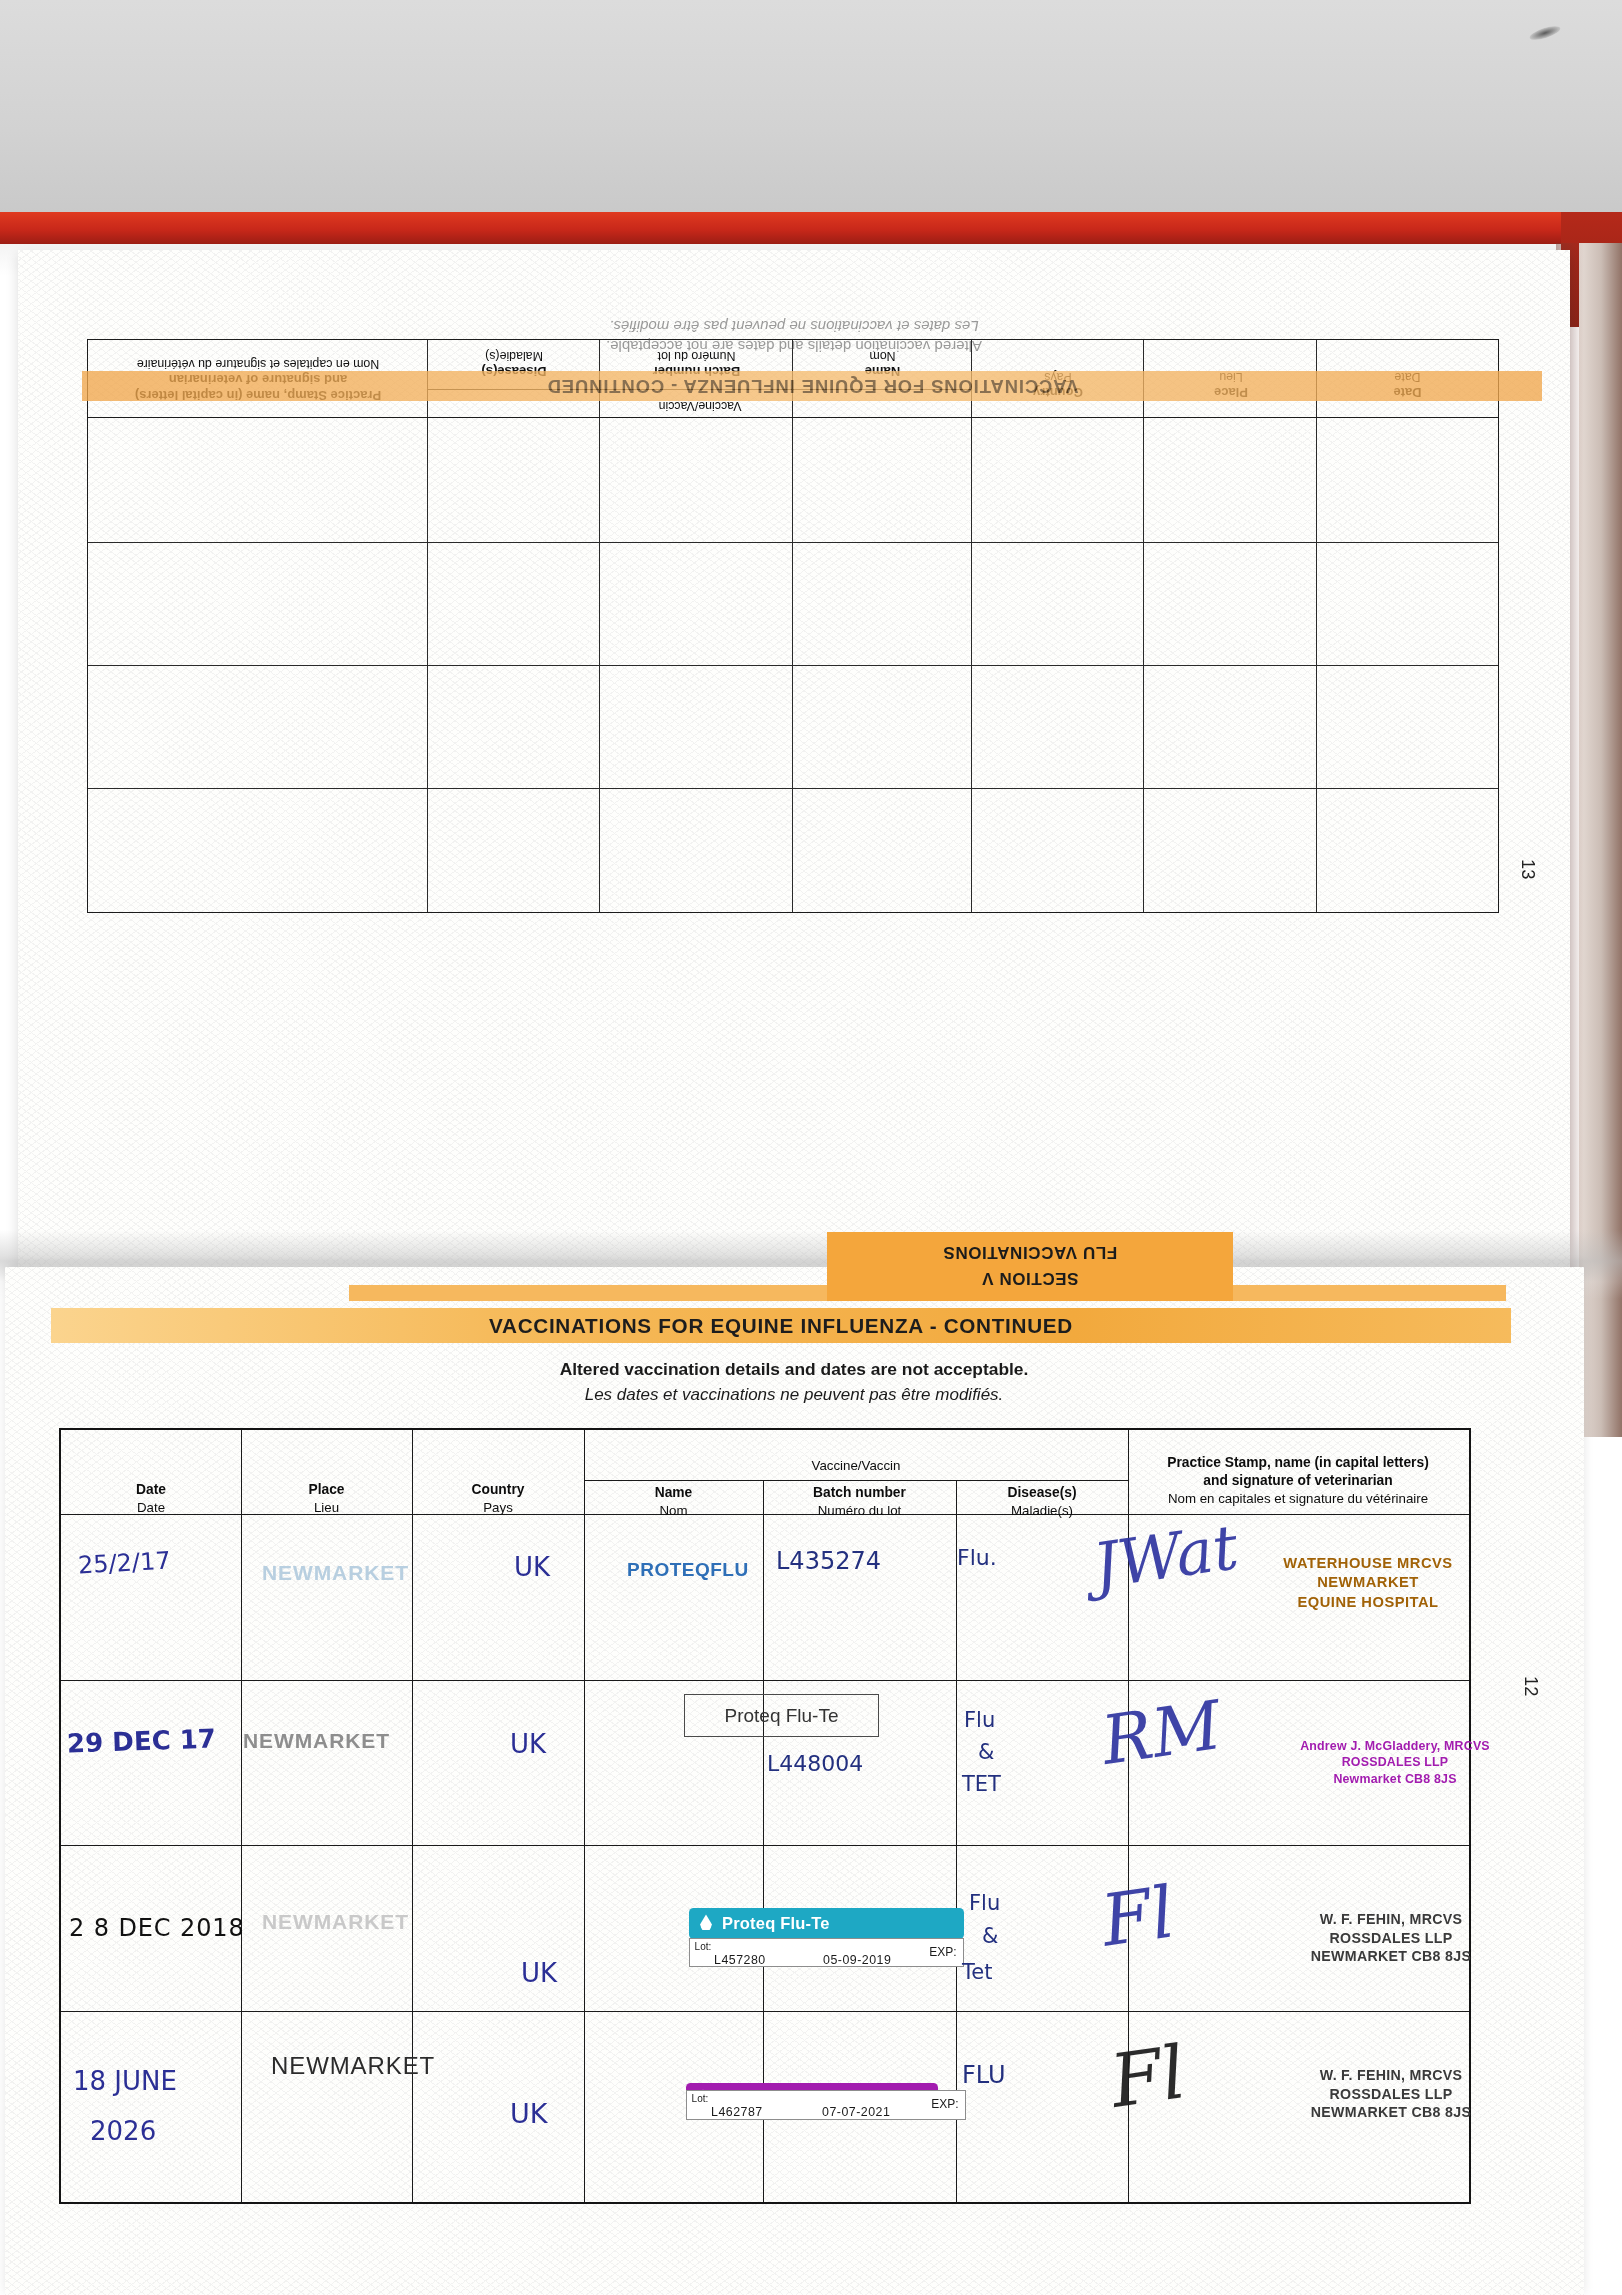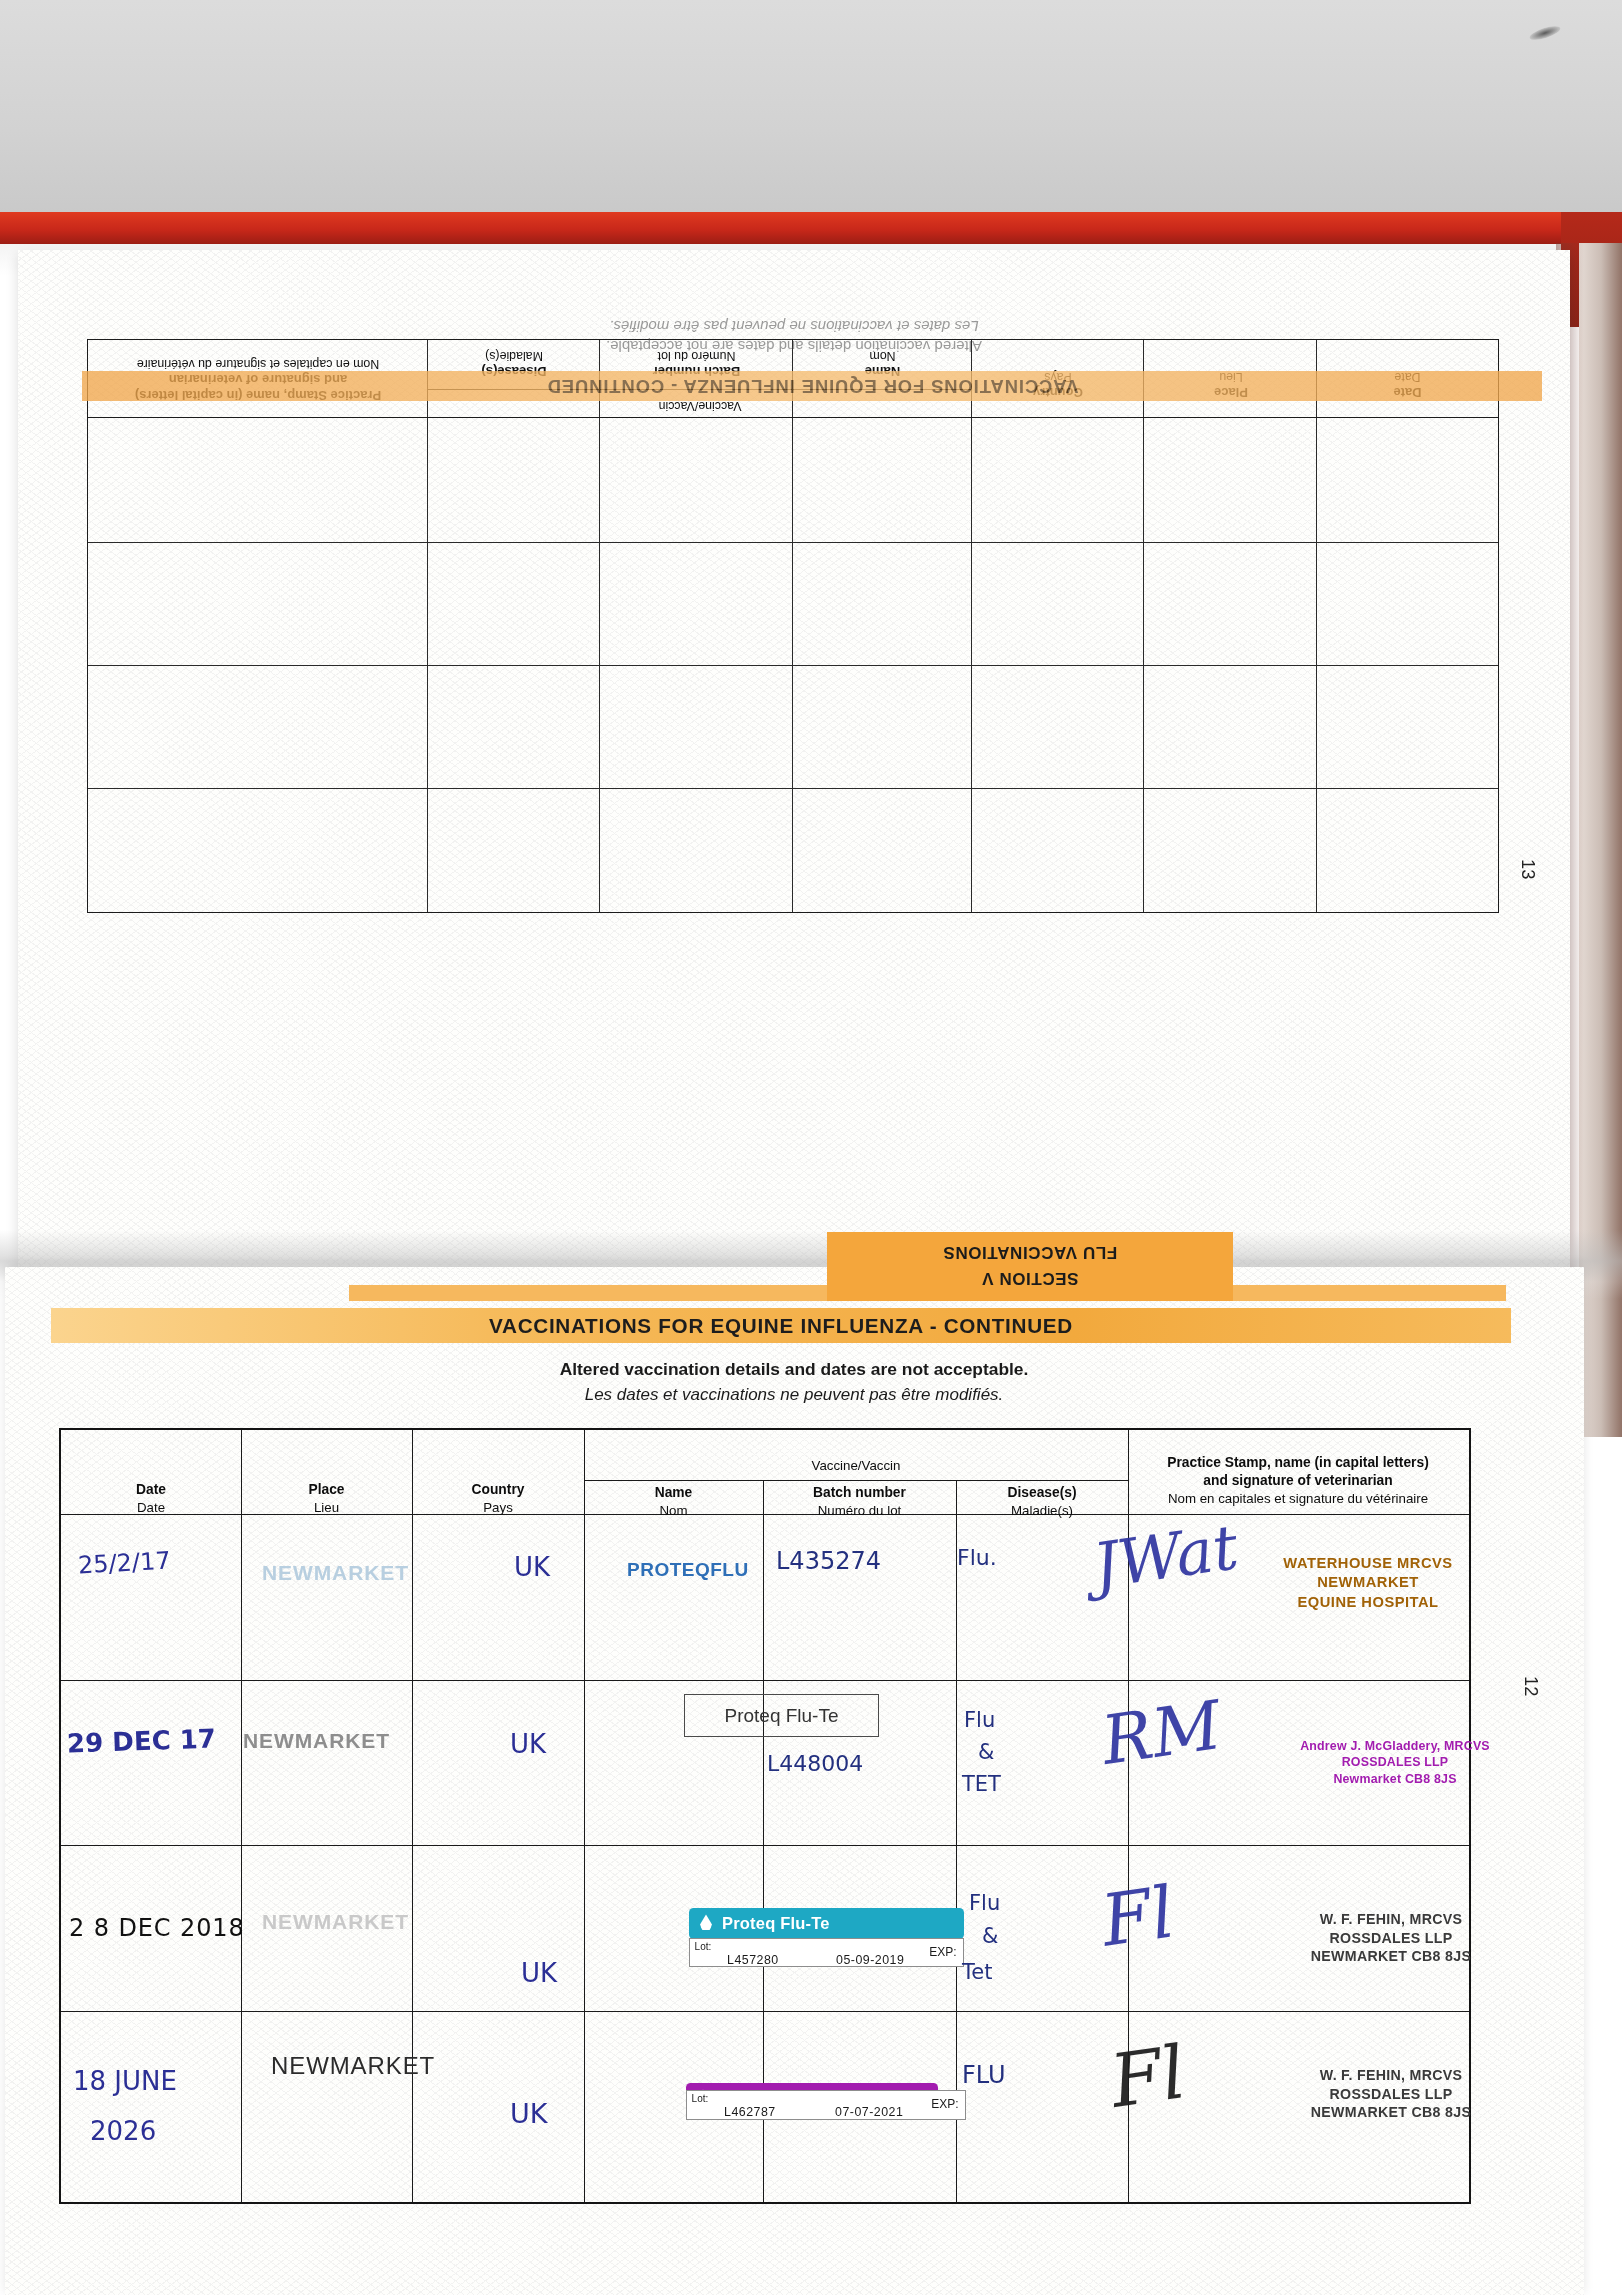--- a/index.html
+++ b/index.html
@@ -296,21 +296,21 @@
     background: #ffffff;
     border: 0.9px solid #8d8d8d;
     box-sizing: border-box;
     font-size: 12px;
     color: #1b1b1b;
   }
   .sb1 { left: 689px; top: 1938px; width: 275px; height: 29px; }
   .sb2 { left: 686px; top: 2090px; width: 280px; height: 30px; }
   .sb-lot { position: absolute; left: 4.6px; top: 1.8px; font-size: 10px; }
   .sb-exp { position: absolute; right: 6.4px; top: 6px; font-size: 12px; }
-  .sb-vals { position: absolute; left: 24px; top: 13.8px; font-size: 12.4px; letter-spacing: 0.5px; margin-left: 13px; }
+  .sb-vals { position: absolute; left: 24px; top: 13.8px; font-size: 12.4px; letter-spacing: 0.5px; }
 
   .dis-3a { position: absolute; left: 969px; top: 1891px; font-size: 21px; color: #23307f; }
   .dis-3b { position: absolute; left: 982px; top: 1924px; font-size: 21px; color: #23307f; }
   .dis-3c { position: absolute; left: 962px; top: 1960px; font-size: 21px; color: #23307f; }
   .dis-4 { position: absolute; left: 962px; top: 2061px; font-size: 24px; color: #23307f; }
 
   
   .stamp {
     position: absolute;
     text-align: center;

